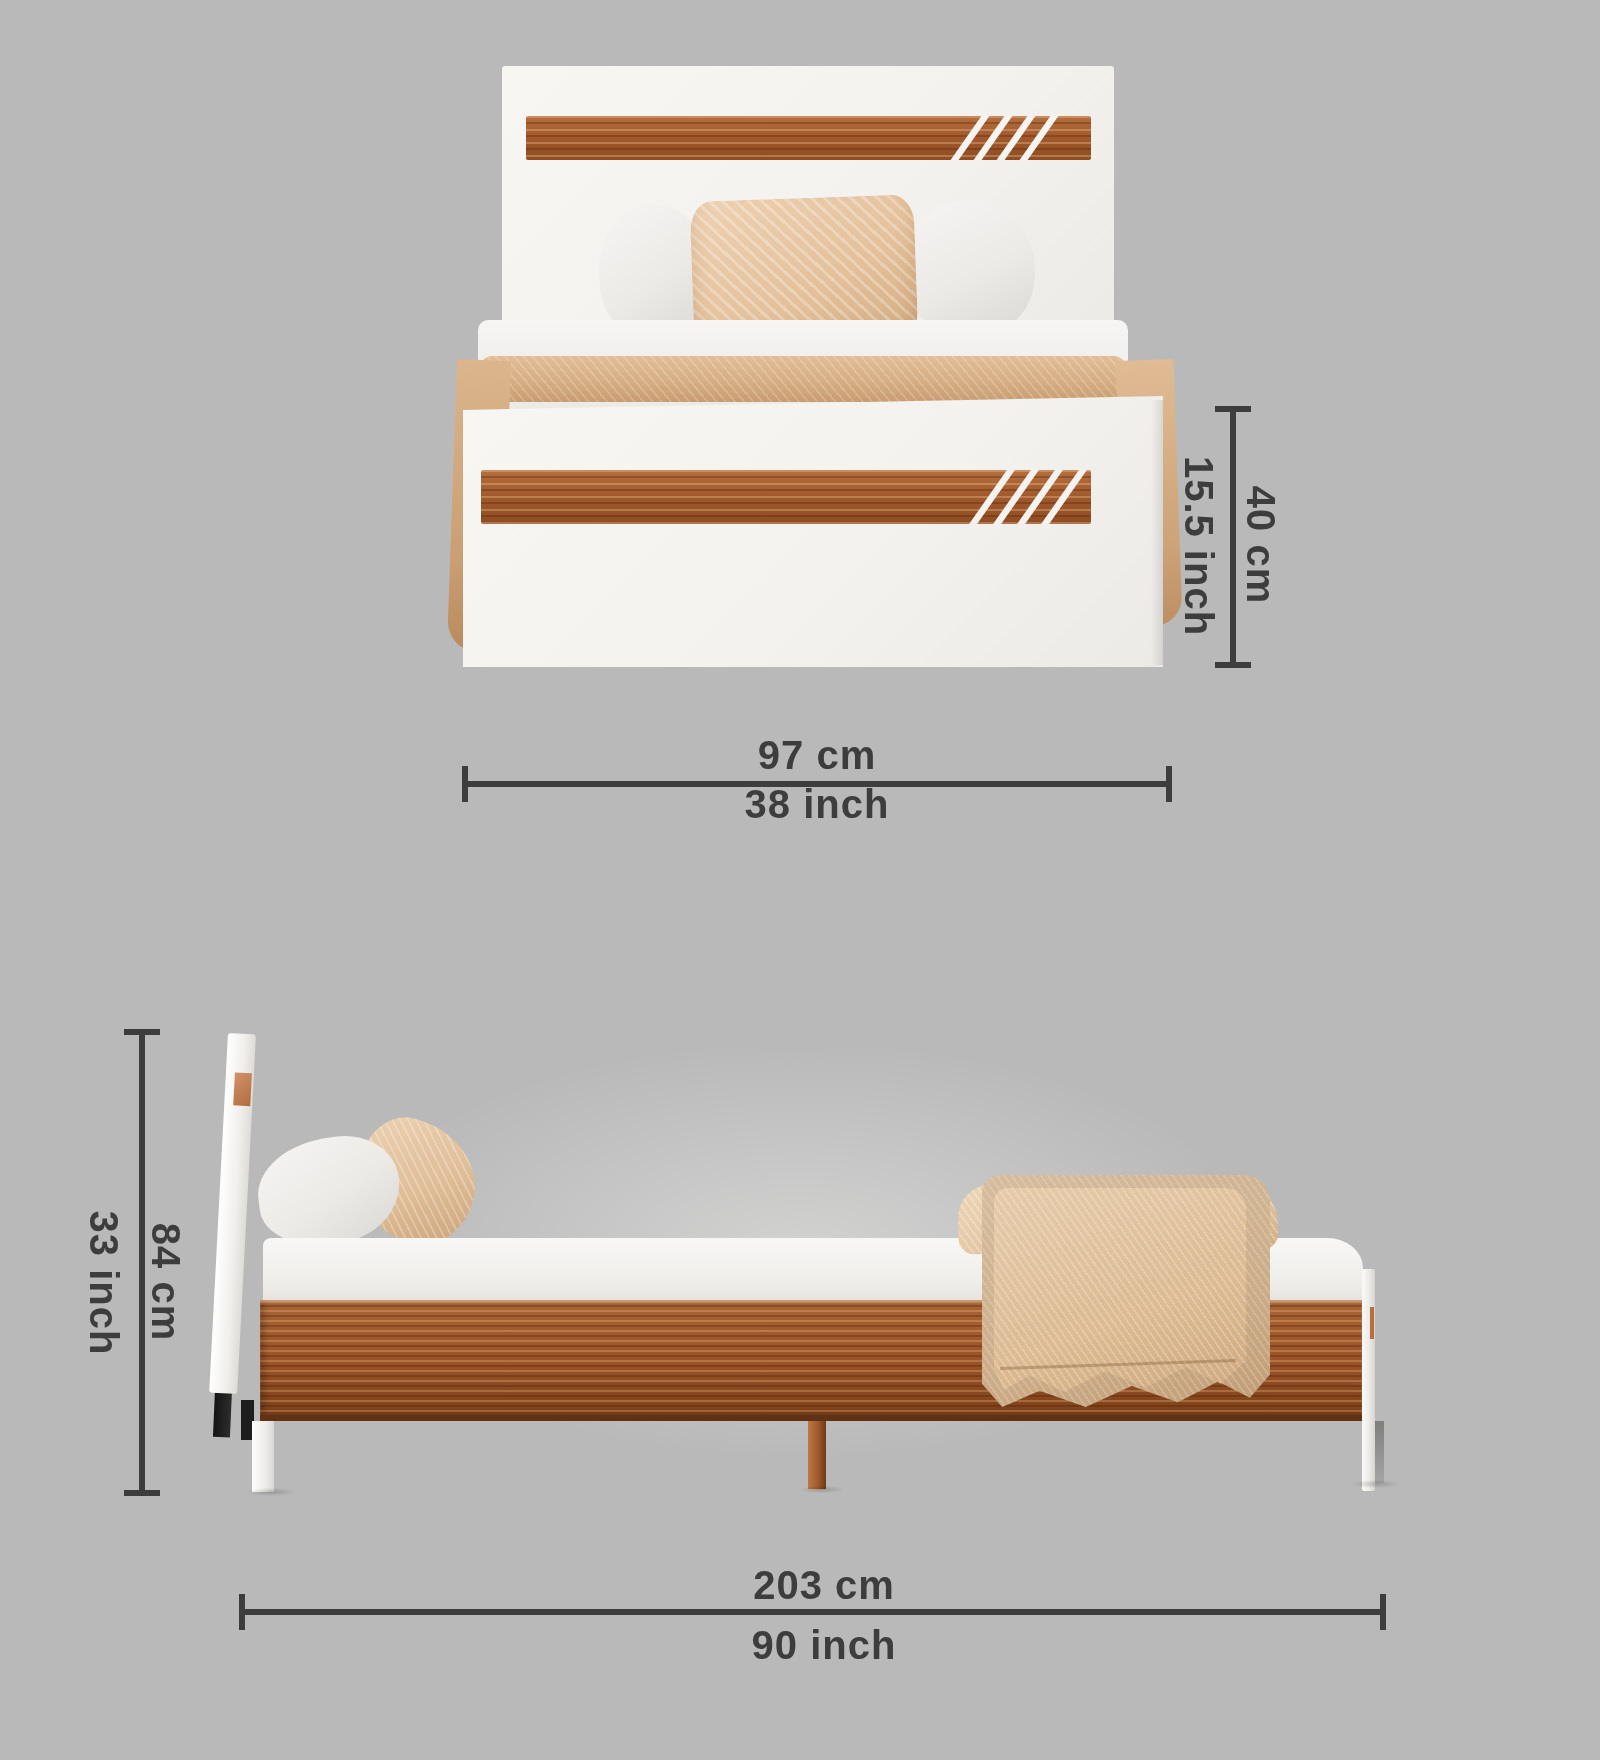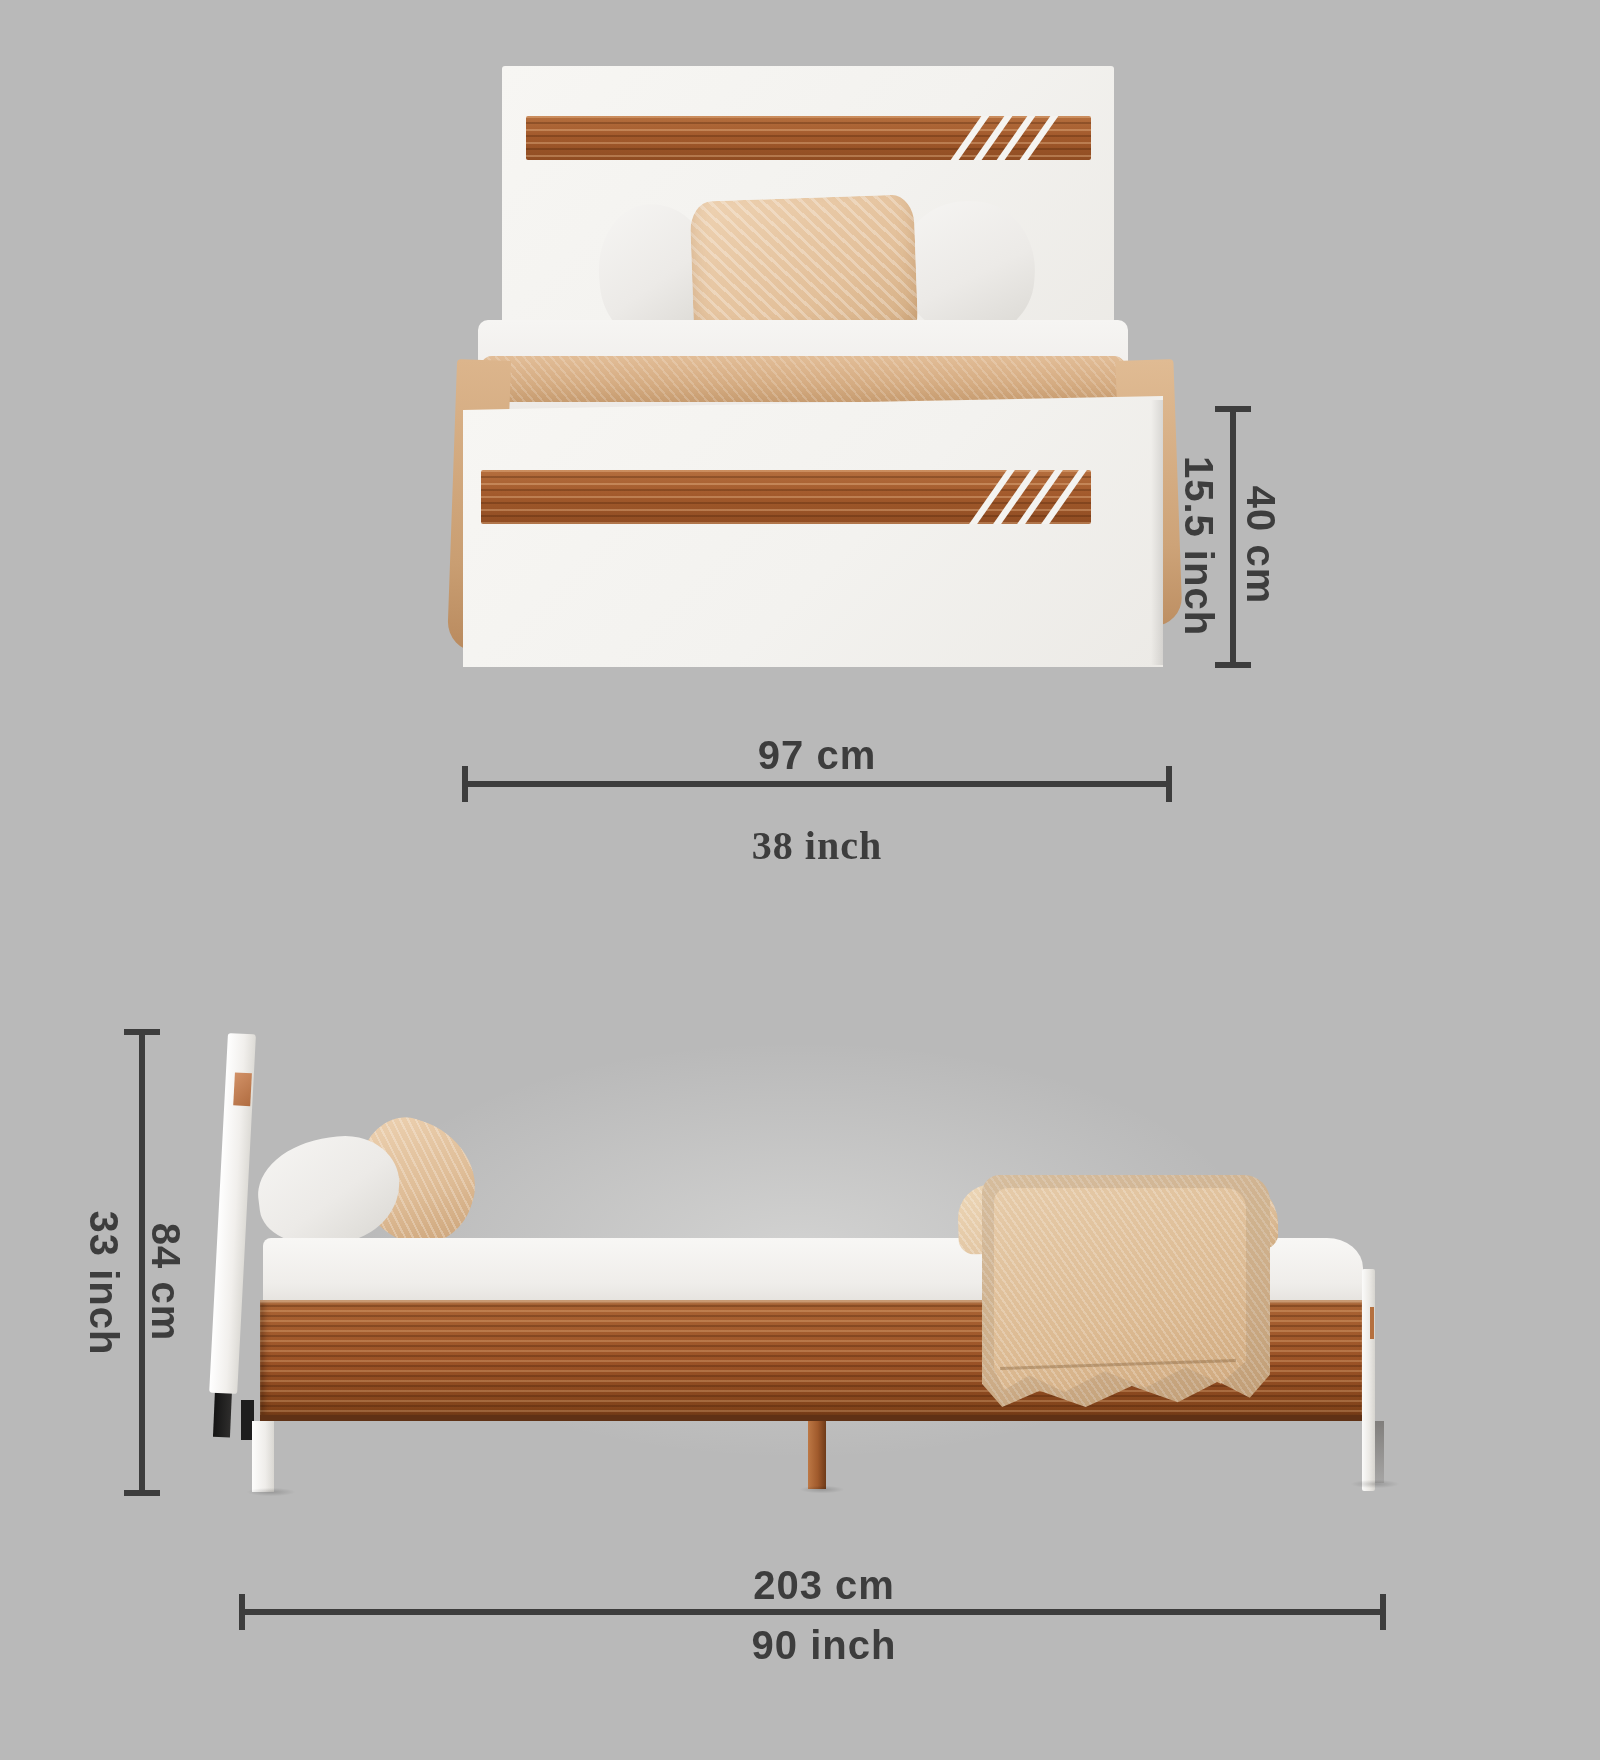--- a/index.html
+++ b/index.html
@@ -91,21 +91,21 @@
       <div class="dim-cap" style="left:1215px;top:662px;width:36px;height:6px;"></div>
       <div class="dim-label v-label" style="left:1199px;top:546px;">15.5 inch</div>
       <div class="dim-label v-label" style="left:1261px;top:545px;">40 cm</div>
     </div>
 
     <div style="left:0;top:0;width:1439px;height:880px;margin-top:24px;">
       <div class="dim-line" style="left:465px;top:757px;width:704px;height:6px;"></div>
       <div class="dim-cap" style="left:462px;top:742px;width:6px;height:36px;"></div>
       <div class="dim-cap" style="left:1166px;top:742px;width:6px;height:36px;"></div>
       <div class="dim-label h-label" style="left:817px;top:731px;">97 cm</div>
-      <div class="dim-label h-label" style="left:817px;top:822px;font-family:Liberation Serif, serif;">38 inch</div>
+      <div class="dim-label h-label" style="left:817px;top:780px;">38 inch</div>
     </div>
   </div>
 
   <div style="left:0;top:880px;width:1600px;height:880px;">
 
     <div style="left:227px;top:235px;width:17px;height:322px;background:linear-gradient(to right,#141414,#2e2d2c);transform:rotate(2.5deg);transform-origin:top left;"></div>
 
     <div style="left:228px;top:153px;width:28px;height:360px;border-radius:3px;
                 background:linear-gradient(to right,#ffffff 0%,#f1efec 60%,#dddbd6 100%);
                 transform:rotate(3deg);transform-origin:top left;">

